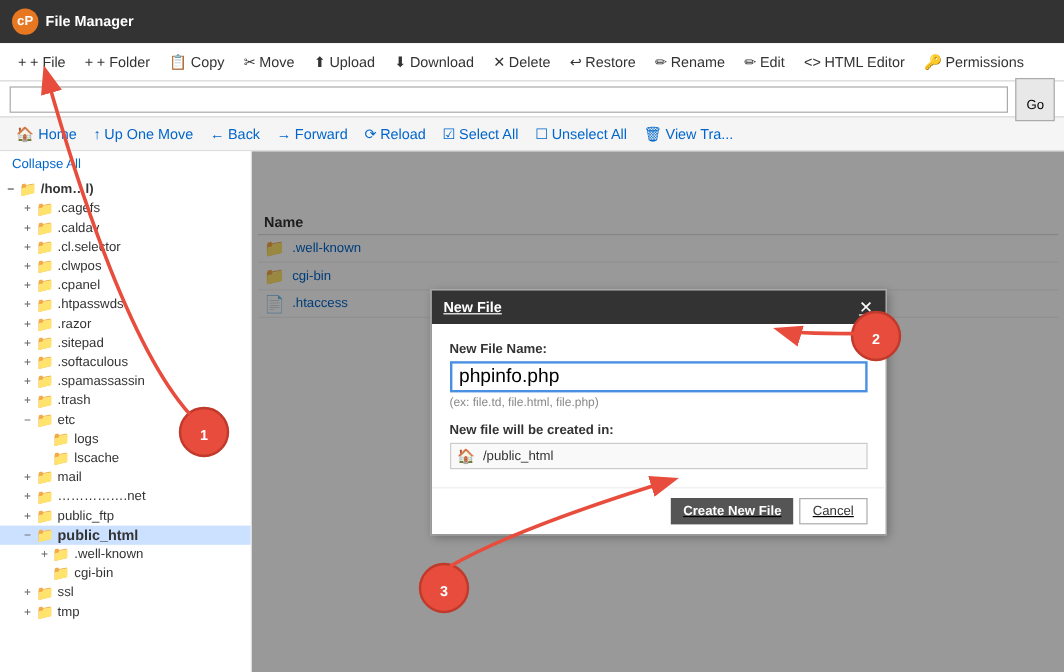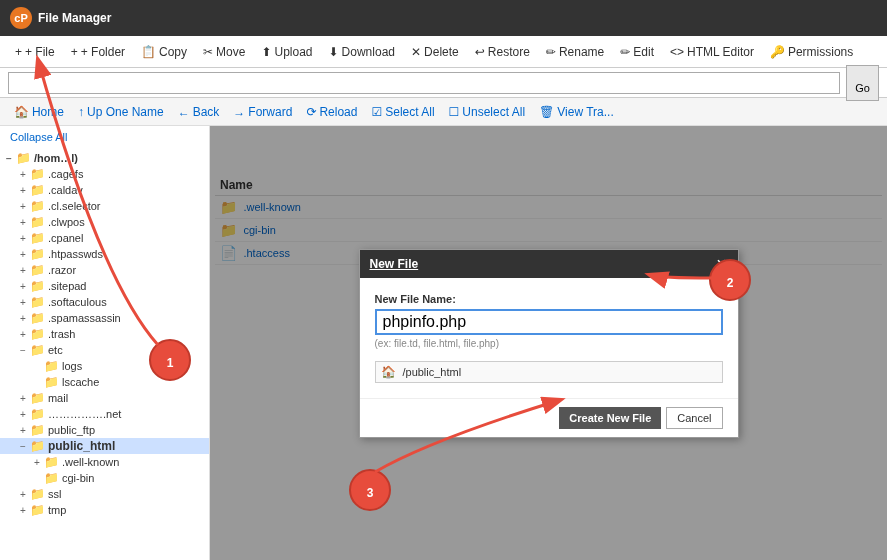--- a/index.html
+++ b/index.html
@@ -55,21 +55,21 @@
     .modal-header { background: #333; color: #fff; padding: 6px 10px; display: flex; align-items: center; justify-content: space-between; font-size: 13px; font-weight: bold; text-decoration: underline; }
     .modal-close { color: #fff; cursor: pointer; font-size: 14px; background: none; border: none; }
     .modal-body { padding: 15px; }
     .modal-label { font-size: 11px; font-weight: bold; margin-bottom: 4px; color: #333; }
     .modal-input { width: 100%; border: 2px solid #4a90e2; padding: 4px 6px; font-size: 16px; height: 26px; outline: none; }
     .modal-hint { font-size: 10px; color: #888; margin-top: 3px; }
     .modal-section { margin-top: 12px; }
     .modal-location { display: flex; align-items: center; border: 1px solid #ccc; padding: 3px 6px; background: #f9f9f9; }
     .modal-location .home-icon { color: #888; margin-right: 6px; }
     .modal-location-text { font-size: 11px; color: #333; text-align: right; }
-    .modal-footer { display: flex; justify-content: flex-end; gap: 5px; padding: 8px 15px; border-top: 1px solid #eee; }
+    .modal-footer { display: flex; justify-content: flex-end; gap: 5px; padding: 8px 15px; border-top: 1px solid #eee; text-decoration: underline; }
     .btn-create { background: #555; color: #fff; border: none; padding: 4px 10px; cursor: pointer; font-size: 11px; font-weight: bold; }
     .btn-cancel { background: #fff; color: #333; border: 1px solid #aaa; padding: 4px 10px; cursor: pointer; font-size: 11px; }
 
     svg.arrow-svg { position: absolute; top: 0; left: 0; pointer-events: none; }
   </style>
 </head>
 <body>
 
 <div class="header">
   <div class="logo">
@@ -134,21 +134,21 @@
   <button>Go</button>
 </div>
 
 <div class="navbar">
   <button class="navbtn">
     <span>🏠</span>
     <span>Home</span>
   </button>
   <button class="navbtn">
     <span>↑</span>
-    <span>Up One Name</span>
+    <span>Up One Move</span>
   </button>
   <button class="navbtn">
     <span>←</span>
     <span>Back</span>
   </button>
   <button class="navbtn">
     <span>→</span>
     <span>Forward</span>
   </button>
   <button class="navbtn">
@@ -318,20 +318,21 @@
       <div class="modal">
         <div class="modal-header">
           <span>New File</span>
           <button class="modal-close">✕</button>
         </div>
         <div class="modal-body">
           <div class="modal-label">New File Name:</div>
           <input type="text" class="modal-input" value="phpinfo.php" style="">
           <div class="modal-hint">(ex: file.td, file.html, file.php)</div>
           <div class="modal-section">
+            <div class="modal-label">New file will be created in:</div>
             <div class="modal-location">
               <span class="home-icon">🏠</span>
               <span class="modal-location-text">/public_html</span>
             </div>
           </div>
         </div>
         <div class="modal-footer">
           <button class="btn-create">Create New File</button>
           <button class="btn-cancel">Cancel</button>
         </div>

